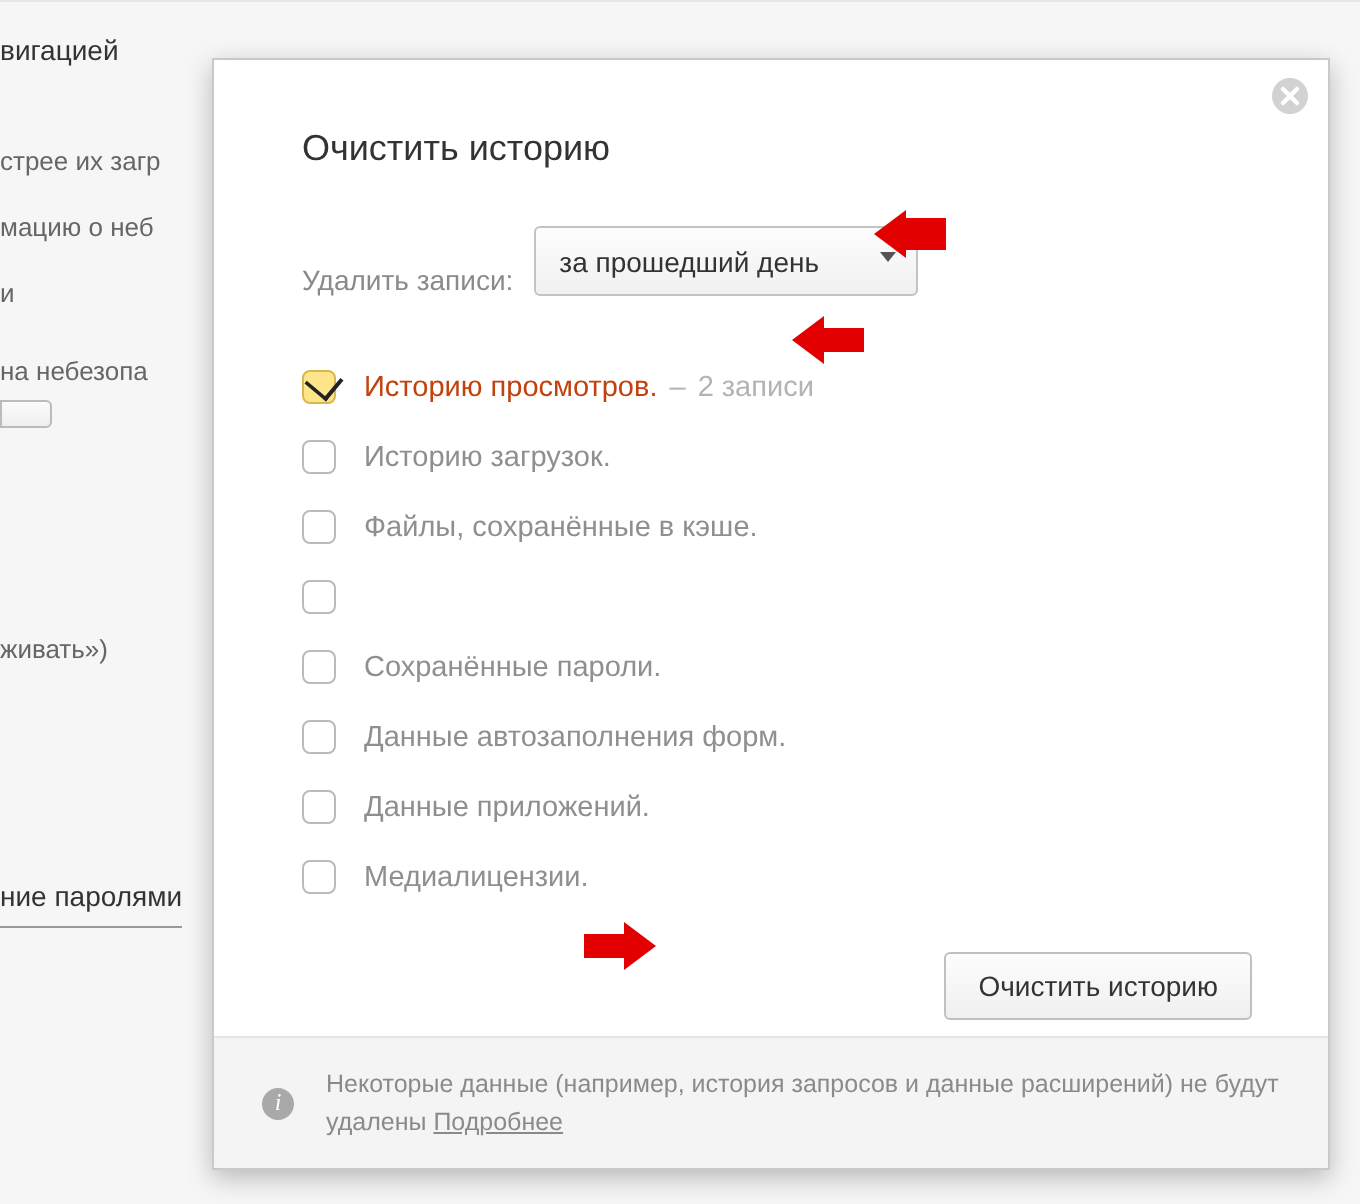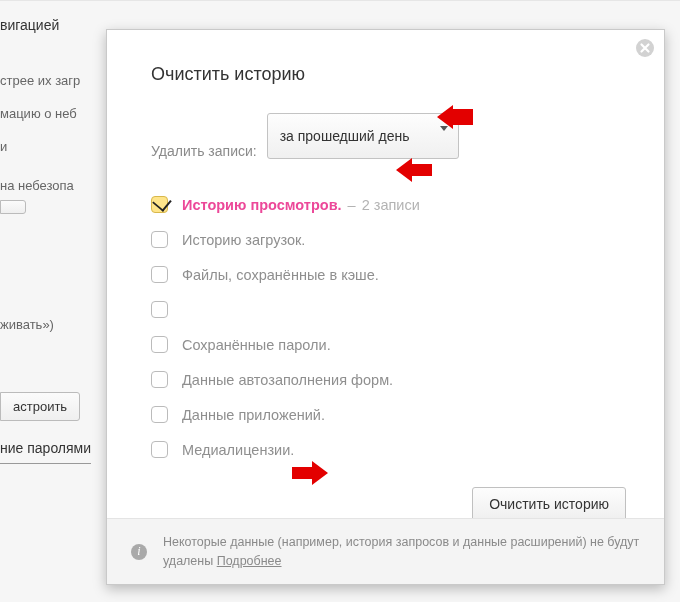--- a/index.html
+++ b/index.html
@@ -49,21 +49,21 @@
   .close-btn svg { width:18px; height:18px; display:block; }
   .dlg-inner { padding:34px 38px 0 44px; }
   .dlg-title { font-size:18px; color:#333; margin-bottom:28px; font-weight:400; }
   .row-period { display:flex; align-items:flex-end; margin-bottom:28px; }
   .period-label { color:#8a8a8a; font-size:14px; margin-right:10px; }
   .select {
     position:relative;
     background:linear-gradient(#fdfdfd,#f0f0f0);
     border:1px solid #c3c3c3;
     border-radius:3px;
-    height:46px;
+    height:35px;
     width:192px;
     padding:0 28px 0 12px;
     display:flex; align-items:center;
     font-size:14px;
     color:#333;
     cursor:pointer;
   }
   .select .caret {
     position:absolute; right:10px; top:12px;
     width:0; height:0;
@@ -97,21 +97,21 @@
     position:absolute;
     left:3px; top:-3px;
     width:12px; height:14px;
     border-right:2.5px solid #222;
     border-bottom:2.5px solid #222;
     transform:rotate(40deg) scaleY(.85);
   }
   .opt-text { cursor:pointer; }
   .opt-suffix { color:#b3b3b3; }
   .opt-dash { color:#b3b3b3; margin:0 6px; }
-  .opts li.active .opt-text { color:#ec4899;font-weight:bold; }
+  .opts li.active .opt-text { color:#c2410c; }
   .btn-row {
     display:flex;
     justify-content:flex-end;
     gap:10px;
     padding:14px 38px 0 44px;
     margin-top:6px;
   }
   .btn {
     background:linear-gradient(#fdfdfd,#efefef);
     border:1px solid #c0c0c0;
@@ -155,21 +155,20 @@
 <body>
 
 <div class="bg">
   <span class="bg-text" style="left:0;top:16px">вигацией</span>
   <span class="bg-text bg-sub" style="left:0;top:72px">стрее их загр</span>
   <span class="bg-text bg-sub" style="left:0;top:105px">мацию о неб</span>
   <span class="bg-text bg-sub" style="left:0;top:138px">и</span>
   <span class="bg-text bg-sub" style="left:0;top:177px">на небезопа</span>
   <div class="bg-btn" style="left:0;top:199px;border-top-left-radius:0;border-bottom-left-radius:0"></div>
   <span class="bg-text bg-sub" style="left:0;top:316px">живать»)</span>
-  <div class="bg-btn" style="left:0;top:391px;border-top-left-radius:0;border-bottom-left-radius:0">астроить</div>
   <span class="bg-text" style="left:0;top:439px;border-bottom:1px solid #999;padding-bottom:7px">ние паролями</span>
 </div>
 
 <div class="dialog">
   <div class="close-btn">
     <svg viewBox="0 0 18 18">
       <path d="M5.5 5.5 L12.5 12.5 M12.5 5.5 L5.5 12.5" stroke="#fff" stroke-width="2.2" stroke-linecap="round"></path>
     </svg>
   </div>
 

